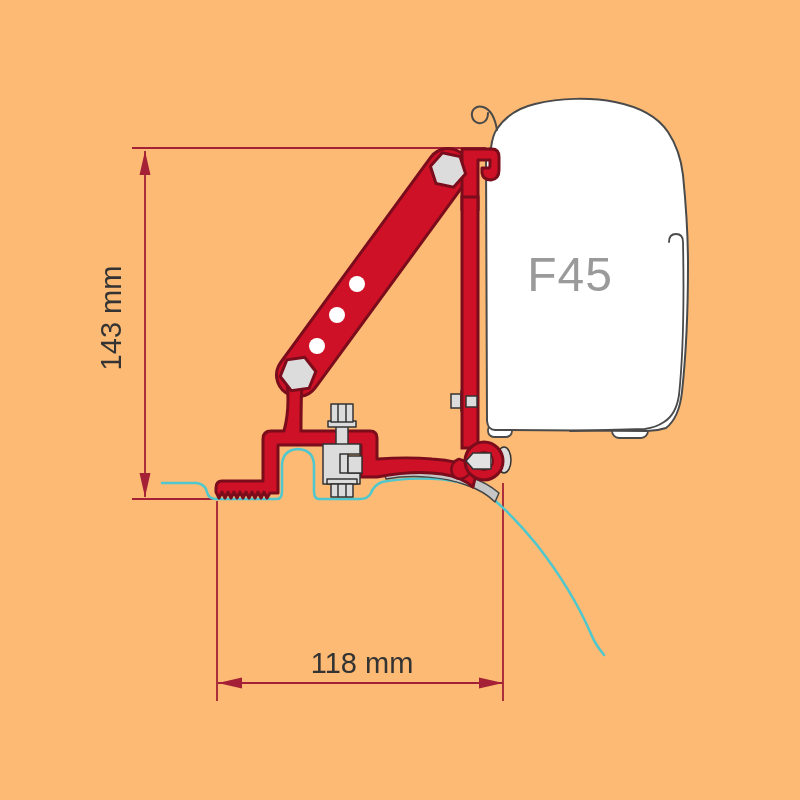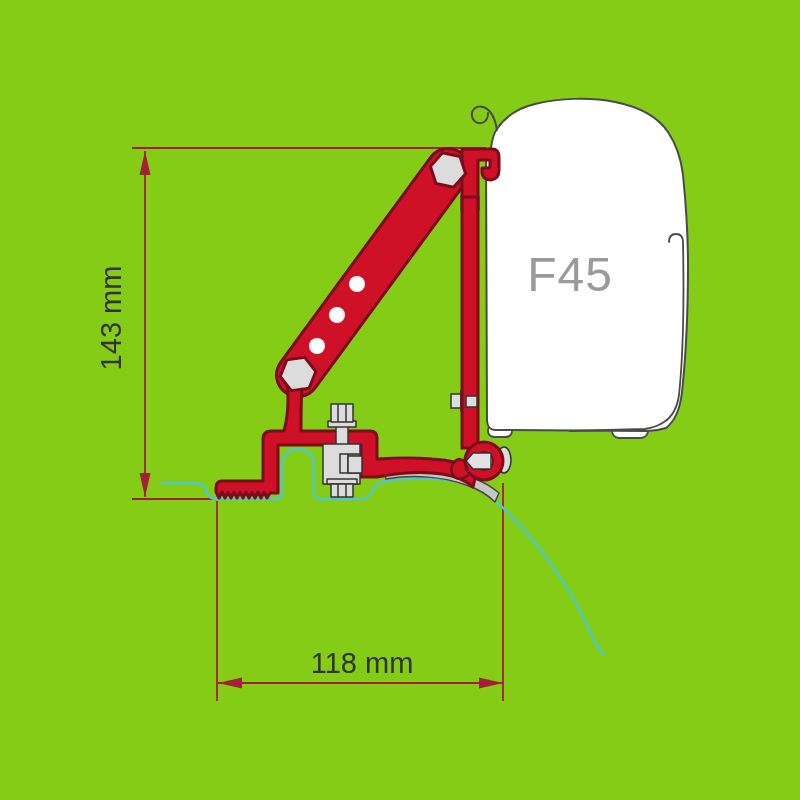--- a/index.html
+++ b/index.html
@@ -1,17 +1,17 @@
 <!DOCTYPE html>
 <html><head>
 <meta charset="utf-8">
 <style>
   html,body{margin:0;padding:0;background:#ffffff;}
   .canvas{
-    position:relative;width:800px;height:800px;background:#84cc16;overflow:hidden;
+    position:relative;width:800px;height:800px;background:#fdba74;overflow:hidden;
     font-family:"Liberation Sans", sans-serif;
   }
   svg{display:block;}
   text{font-family:"Liberation Sans", sans-serif;}
   .dim-text{font-size:29px;fill:#333333;}
   .model-text{font-size:48px;fill:#9a9a9a;letter-spacing:1px;}
 </style>
 </head>
 <body>
 

